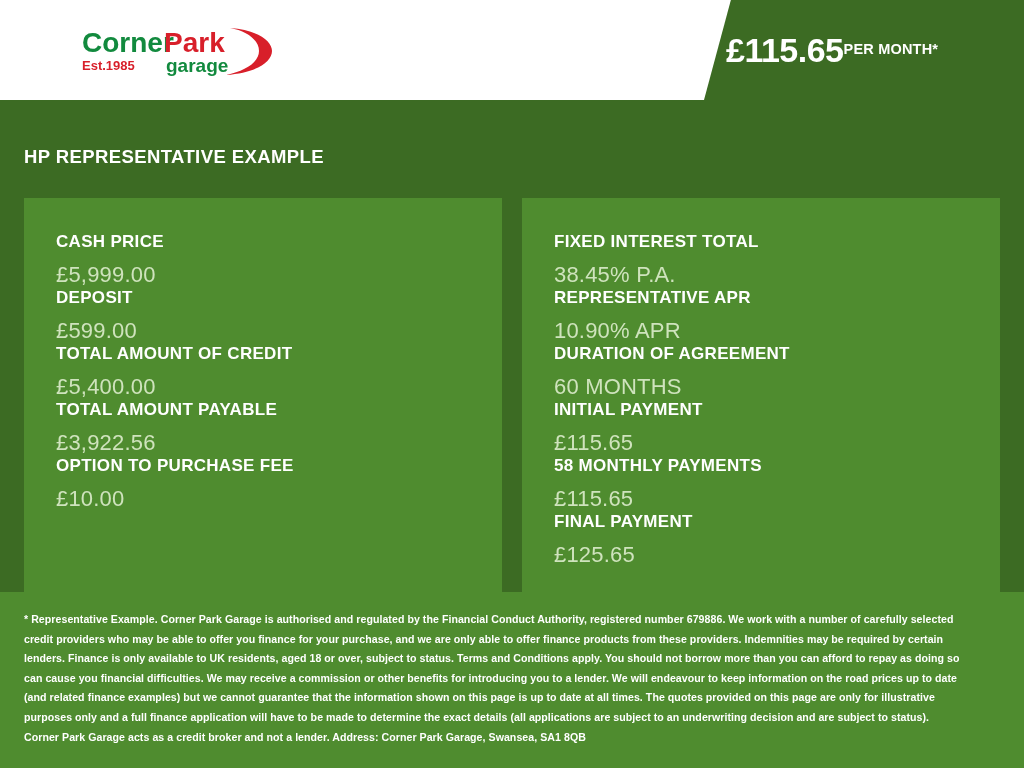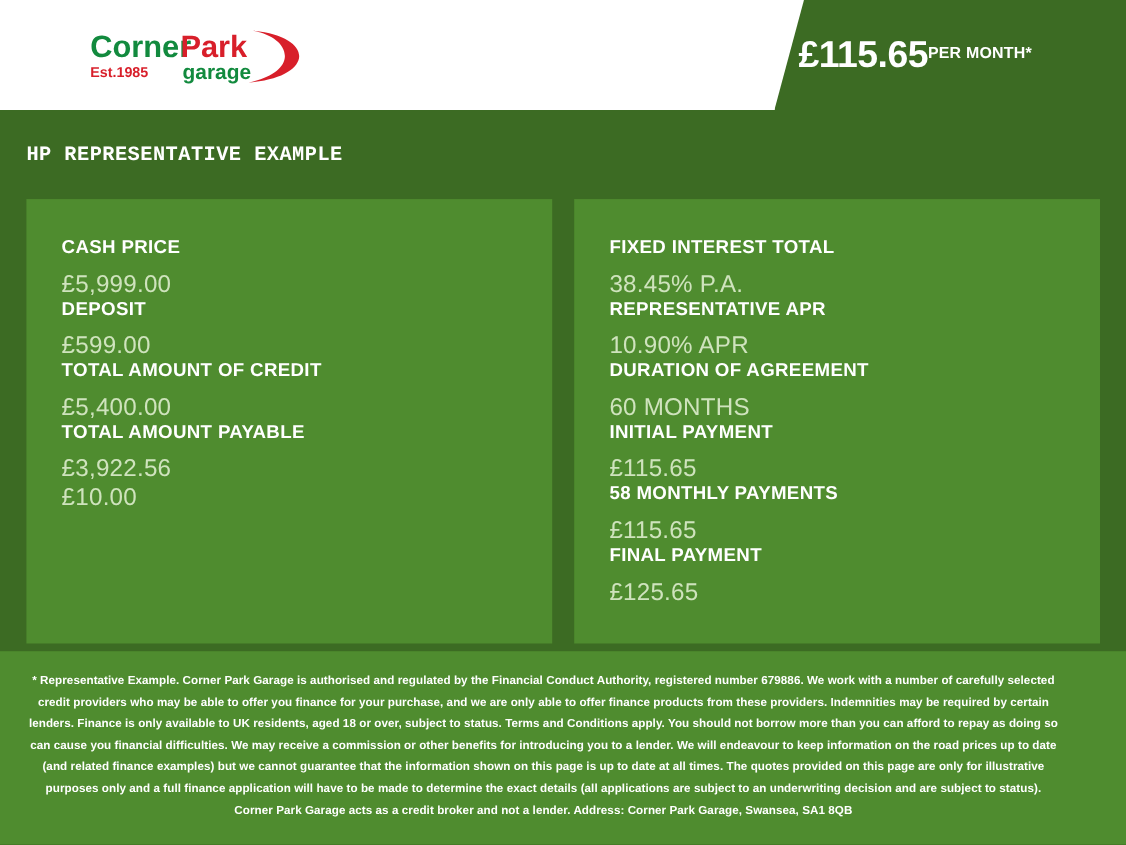--- a/index.html
+++ b/index.html
@@ -91,23 +91,22 @@
     height: 492px;
     background: #3c6b23;
     padding: 0 24px;
   }
 
   .section-title {
     color: #ffffff;
     font-size: 18.5px;
     font-weight: bold;
     letter-spacing: 0.4px;
-    padding-top: 30px;
+    padding-top: 46px;
     padding-left: 0px;
-    font-family: Liberation Mono, monospace;
   }
 
   .cards {
     display: flex;
     gap: 20px;
     margin-top: 30px;
   }
 
   .card {
     background: #4f8c2f;
@@ -141,21 +140,20 @@
     text-align: right;
   }
 
   
   .footer {
     position: relative;
     width: 1024px;
     height: 176px;
     background: #4f8c2f;
     padding: 18px 24px 4px 24px;
-    text-align: center;
   }
 
   .footer-text {
     color: #ffffff;
     font-size: 10.6px;
     font-weight: bold;
     line-height: 1.85;
     letter-spacing: 0.05px;
     max-width: 940px;
   }
@@ -205,20 +203,21 @@
           </div>
           <div class="row">
             <span class="row-label">TOTAL AMOUNT OF CREDIT</span>
             <span class="row-value">£5,400.00</span>
           </div>
           <div class="row">
             <span class="row-label">TOTAL AMOUNT PAYABLE</span>
             <span class="row-value">£3,922.56</span>
           </div>
           <div class="row">
+            <span class="row-label">OPTION TO PURCHASE FEE</span>
             <span class="row-value">£10.00</span>
           </div>
         </div>
       <div class="card" id="right-card">
           <div class="row">
             <span class="row-label">FIXED INTEREST TOTAL</span>
             <span class="row-value">38.45% P.A.</span>
           </div>
           <div class="row">
             <span class="row-label">REPRESENTATIVE APR</span>

